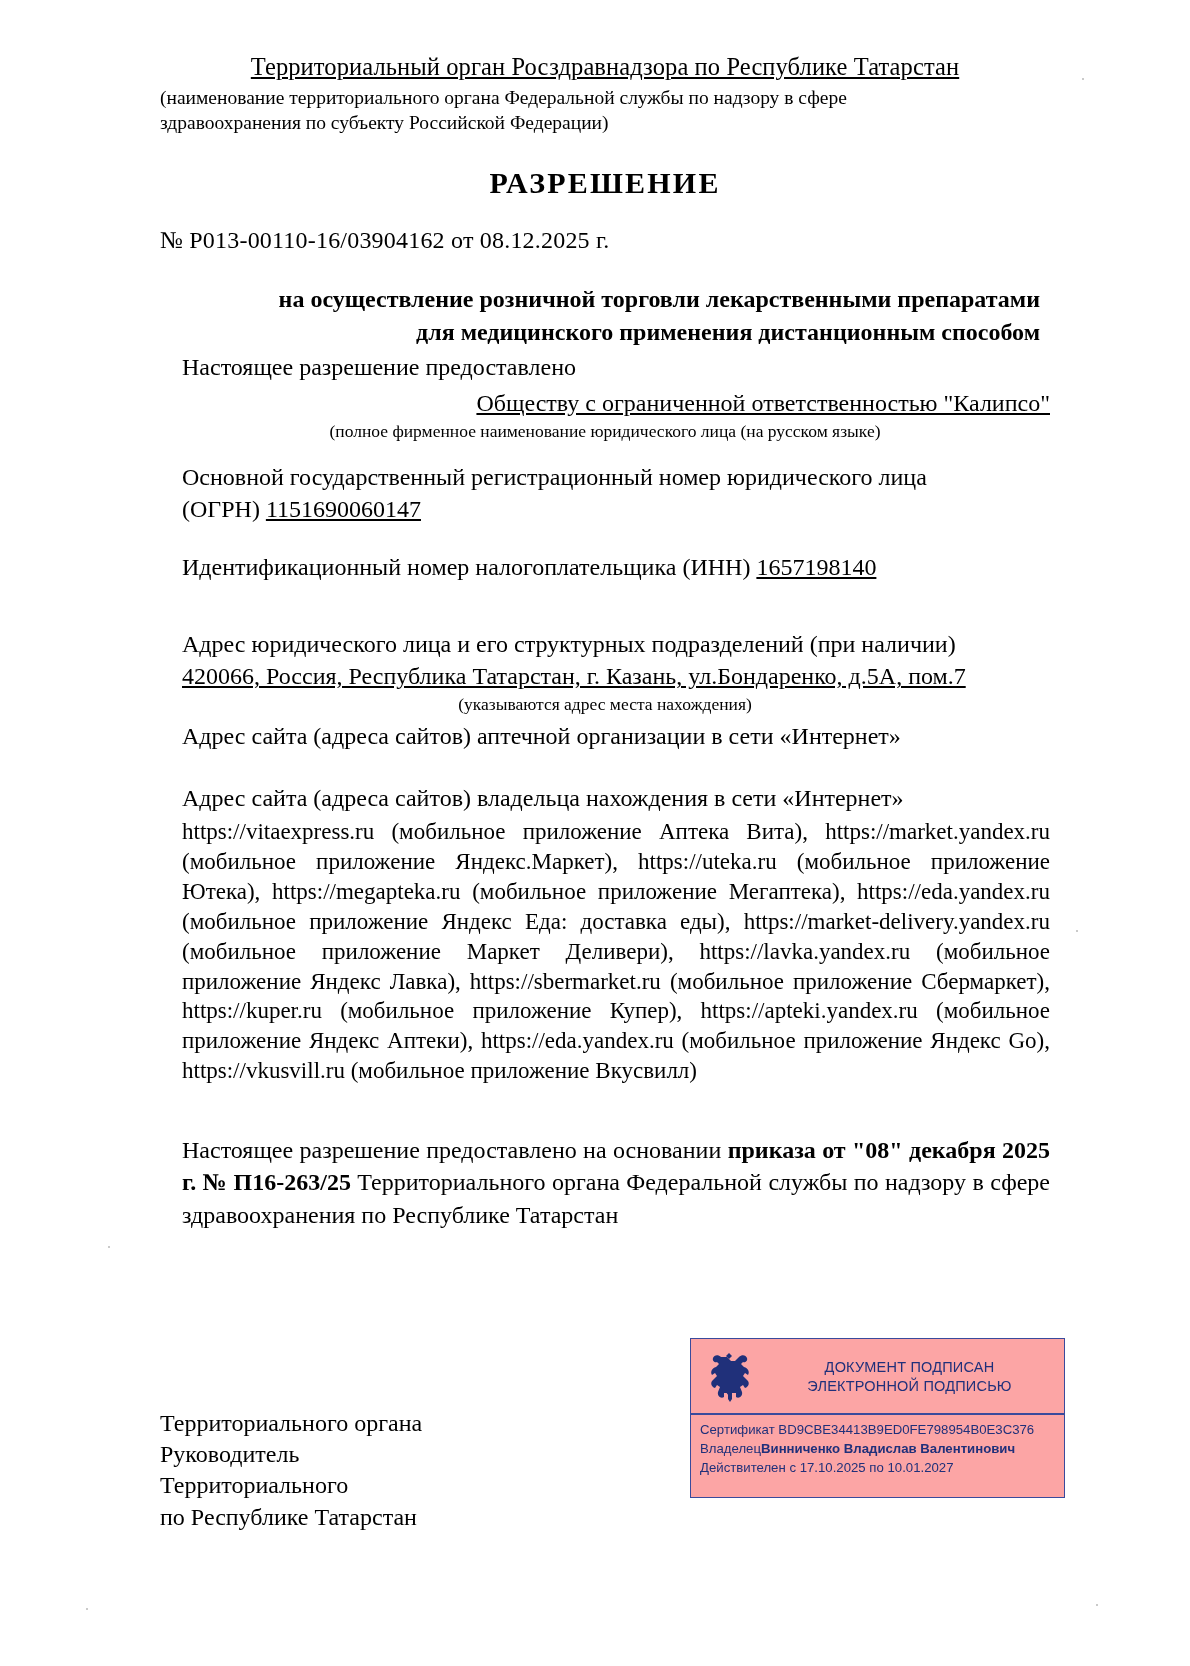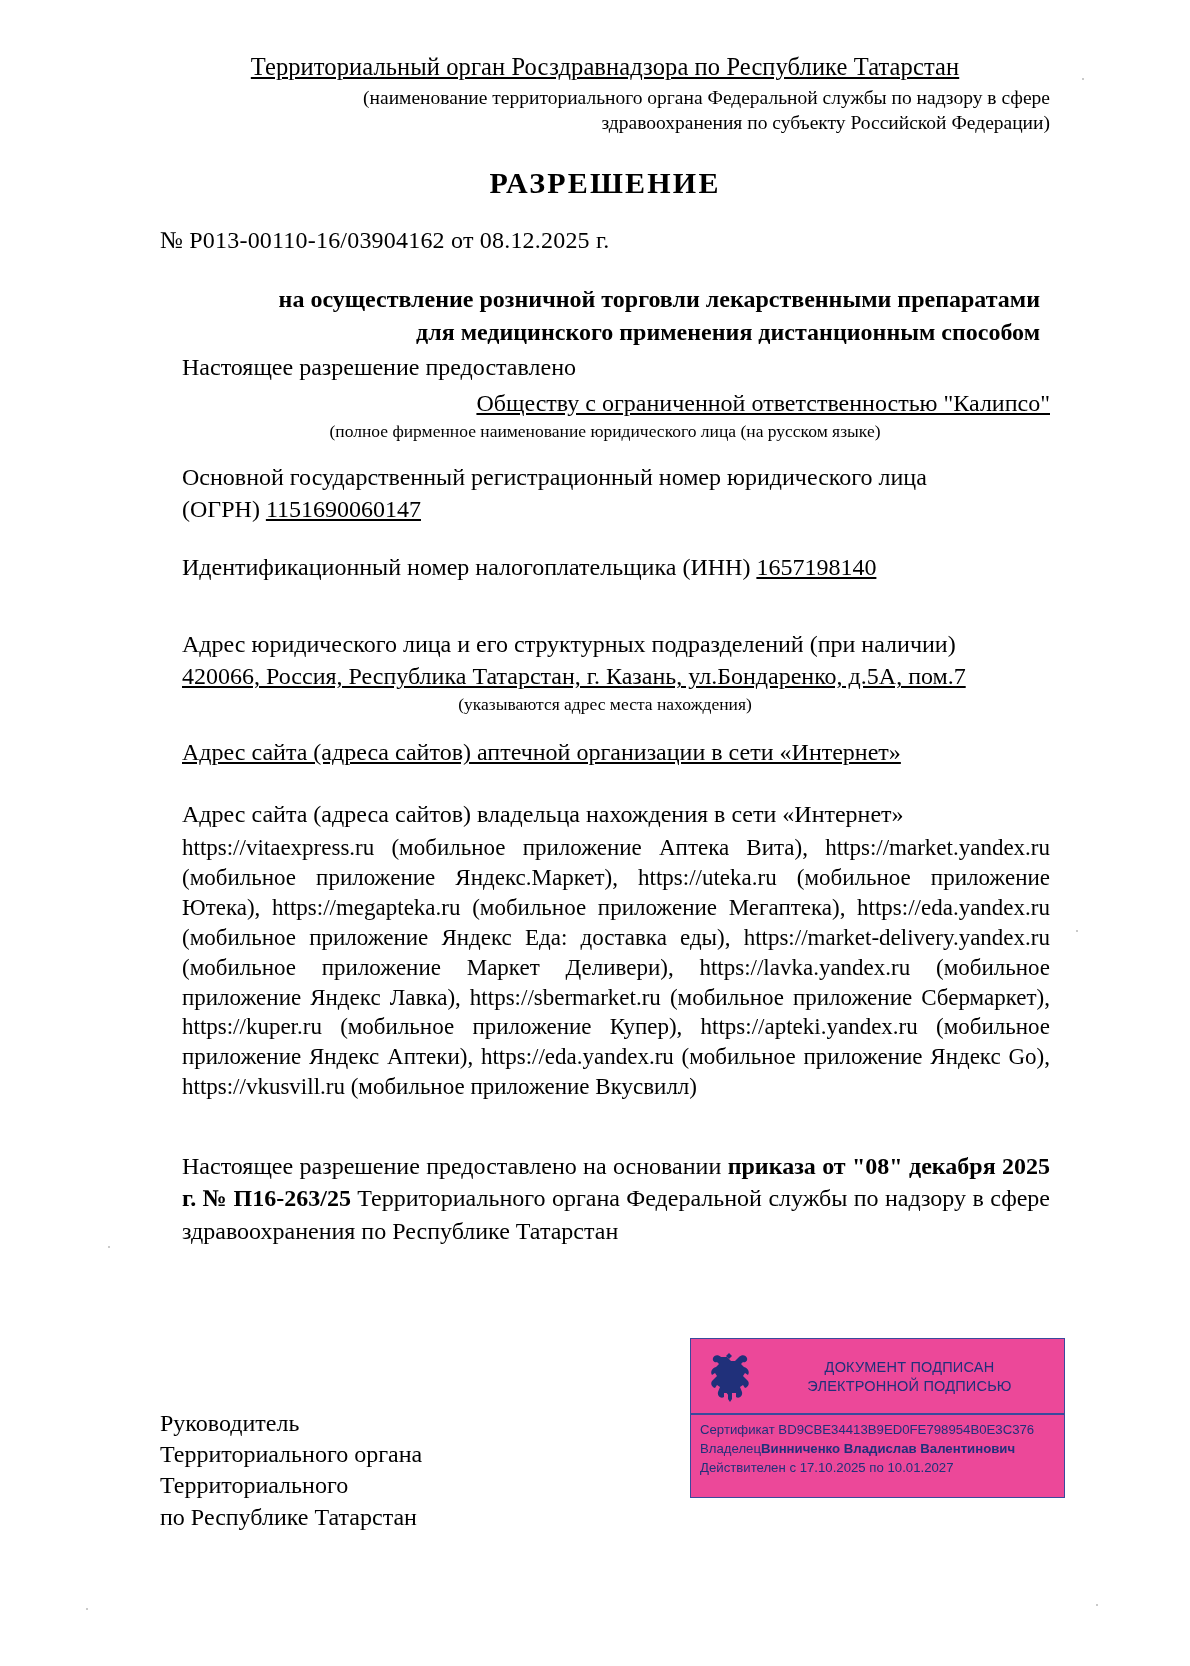--- a/index.html
+++ b/index.html
@@ -33,21 +33,21 @@
 
   .org-line {
     font-size: 24.5px;
     text-align: center;
     text-decoration: underline;
     letter-spacing: 0.1px;
     line-height: 1.25;
   }
   .org-sub {
     font-size: 19.5px;
-    text-align: right;
+    text-align: left;
     line-height: 1.28;
     margin-top: 3px;
   }
   .title {
     font-size: 30px;
     font-weight: bold;
     text-align: center;
     letter-spacing: 2.2px;
     margin-top: 30px;
   }
@@ -103,21 +103,21 @@
   }
   
   .stamp {
     position: absolute;
     left: 690px;
     top: 1338px;
     width: 375px;
     height: 160px;
     border: 1.5px solid #3a4a9c;
     box-sizing: border-box;
-    background: #ec4899;
+    background: #fca5a5;
   }
   .stamp-top {
     display: flex;
     align-items: center;
     height: 72px;
     padding: 4px 6px 0 10px;
     box-sizing: border-box;
   }
   .stamp-emblem {
     width: 56px;
@@ -191,35 +191,35 @@
       <span>Идентификационный номер налогоплательщика (ИНН)</span>
       <span class="u">1657198140</span>
     </div>
 
     <div class="blk indent" style="margin-top:46px;">
       <div>Адрес юридического лица и его структурных подразделений (при наличии)</div>
       <div class="u">420066, Россия, Республика Татарстан, г. Казань, ул.Бондаренко, д.5А, пом.7</div>
     </div>
     <div class="small-note">(указываются адрес места нахождения)</div>
 
-    <div class="blk indent" style="margin-top:22px;text-decoration:underline;">Адрес сайта (адреса сайтов) аптечной организации в сети «Интернет»</div>
+    <div class="blk indent" style="margin-top:6px;">Адрес сайта (адреса сайтов) аптечной организации в сети «Интернет»</div>
 
     <div class="blk indent" style="margin-top:30px;">Адрес сайта (адреса сайтов) владельца нахождения в сети «Интернет»</div>
 
     <div class="urls indent">https://vitaexpress.ru (мобильное приложение Аптека Вита), https://market.yandex.ru (мобильное приложение Яндекс.Маркет), https://uteka.ru (мобильное приложение Ютека), https://megapteka.ru (мобильное приложение Мегаптека), https://eda.yandex.ru (мобильное приложение Яндекс Еда: доставка еды), https://market-delivery.yandex.ru (мобильное приложение Маркет Деливери), https://lavka.yandex.ru (мобильное приложение Яндекс Лавка), https://sbermarket.ru (мобильное приложение Сбермаркет), https://kuper.ru (мобильное приложение Купер), https://apteki.yandex.ru (мобильное приложение Яндекс Аптеки), https://eda.yandex.ru (мобильное приложение Яндекс Go), https://vkusvill.ru (мобильное приложение Вкусвилл)</div>
 
     <div class="basis indent">
       <span>Настоящее разрешение предоставлено на основании </span><span class="b">приказа от "08" декабря 2025 г. № П16-263/25</span><span> Территориального органа Федеральной службы по надзору в сфере здравоохранения по Республике Татарстан</span>
     </div>
 
   </div>
 
   <div class="signblock">
+    <div>Территориального органа</div>
     <div>Руководитель</div>
-    <div>Территориального органа</div>
     <div>Территориального</div>
     <div>по Республике Татарстан</div>
   </div>
 
   <div class="stamp">
     <div class="stamp-top">
       <div class="stamp-emblem">
         <svg viewBox="0 0 56 60" width="56" height="60" aria-hidden="true">
           <g fill="#20307a">
             <path d="M28 6 l3 3 -3 3 -3 -3z"></path>

